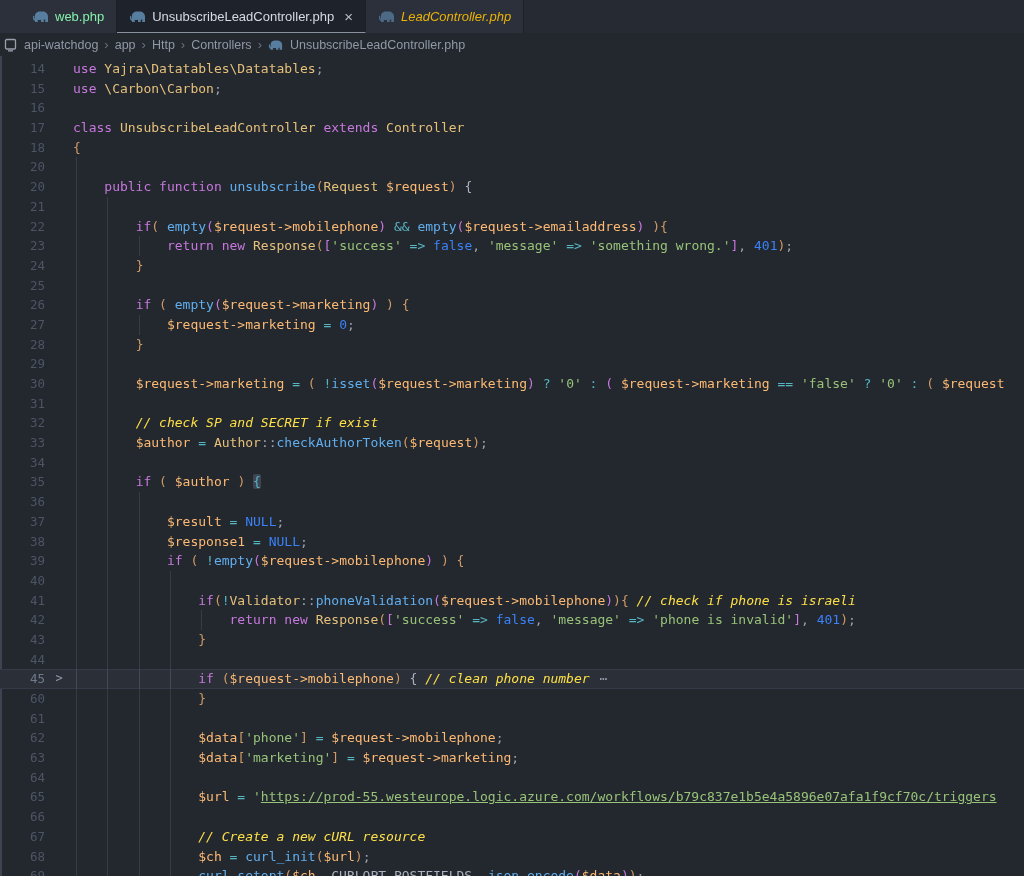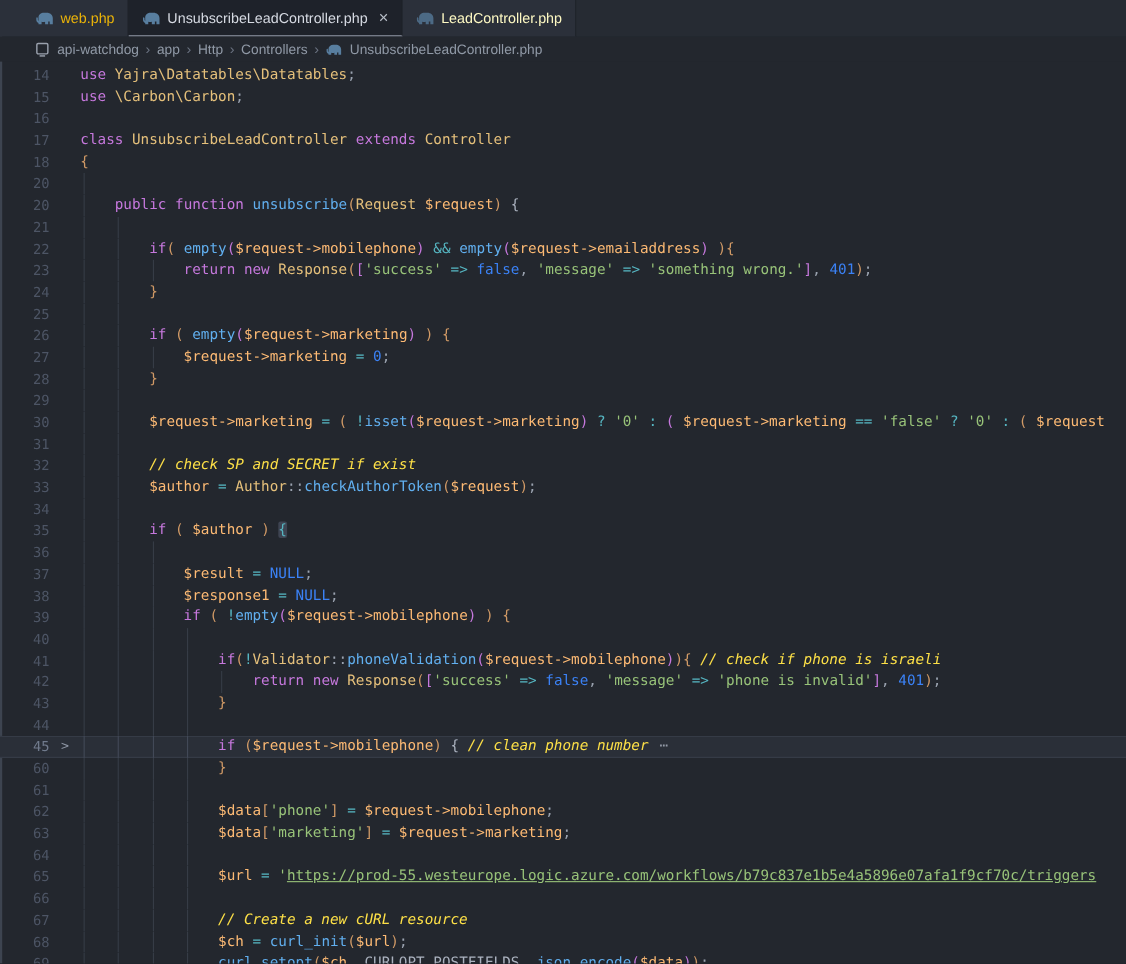--- a/index.html
+++ b/index.html
@@ -4,29 +4,29 @@
 <style>
   html,body{margin:0;padding:0;background:#23272e;width:1024px;height:876px;overflow:hidden;}
   .app{width:1024px;height:876px;background:#23272e;box-shadow:inset 2px 0 0 #3d4450;
        font-family:"Liberation Sans",sans-serif;position:relative;}
 
   
   .tabbar{height:33px;display:flex;align-items:stretch;background:#262b33;}
   .tab{display:flex;align-items:center;padding:0 12px;font-size:13px;cursor:pointer;
        border-right:1px solid #1c2026;white-space:nowrap;}
   .tab .tab-icon{margin-right:6px;display:flex;align-items:center;}
-  .tab.inactive{background:#2b303a;color:#eab308;padding-left:32px;}
+  .tab.inactive{background:#2b303a;color:#86efac;padding-left:32px;}
   .tab.active{background:#1e222a;color:#d6dae2;border-bottom:1px solid #8a919e;}
-  .tab.preview{background:#2b303a;color:#fef9c3;}
+  .tab.preview{background:#2b303a;color:#eab308;font-style:italic;}
   .tab .close{margin-left:10px;color:#b9bfc9;font-size:15px;line-height:1;}
   .tab-rest{flex:1;background:#262b33;}
 
   
   .breadcrumb{height:23px;display:flex;align-items:center;background:#23272e;
-              padding-left:32px;font-size:12.5px;color:#9099a6;}
+              padding-left:4px;font-size:12.5px;color:#9099a6;}
   .breadcrumb .bc-item{margin:0 2px;}
   .breadcrumb .bc-sep{margin:0 4px;color:#6a7280;font-size:13px;}
   .breadcrumb .bc-icon{display:flex;align-items:center;margin-right:5px;}
   .breadcrumb .bc-php{display:flex;align-items:center;margin:0 5px 0 2px;}
 
   
   .editor{position:relative;height:820px;overflow:hidden;padding-top:3px;
           font-family:"DejaVu Sans Mono",monospace;font-size:13px;}
   .row{display:flex;height:19.7px;line-height:19.7px;white-space:pre;position:relative;}
   .row.hl{background:#2a2f38;box-shadow:inset 0 1px 0 #353b46,inset 0 -1px 0 #353b46;}

